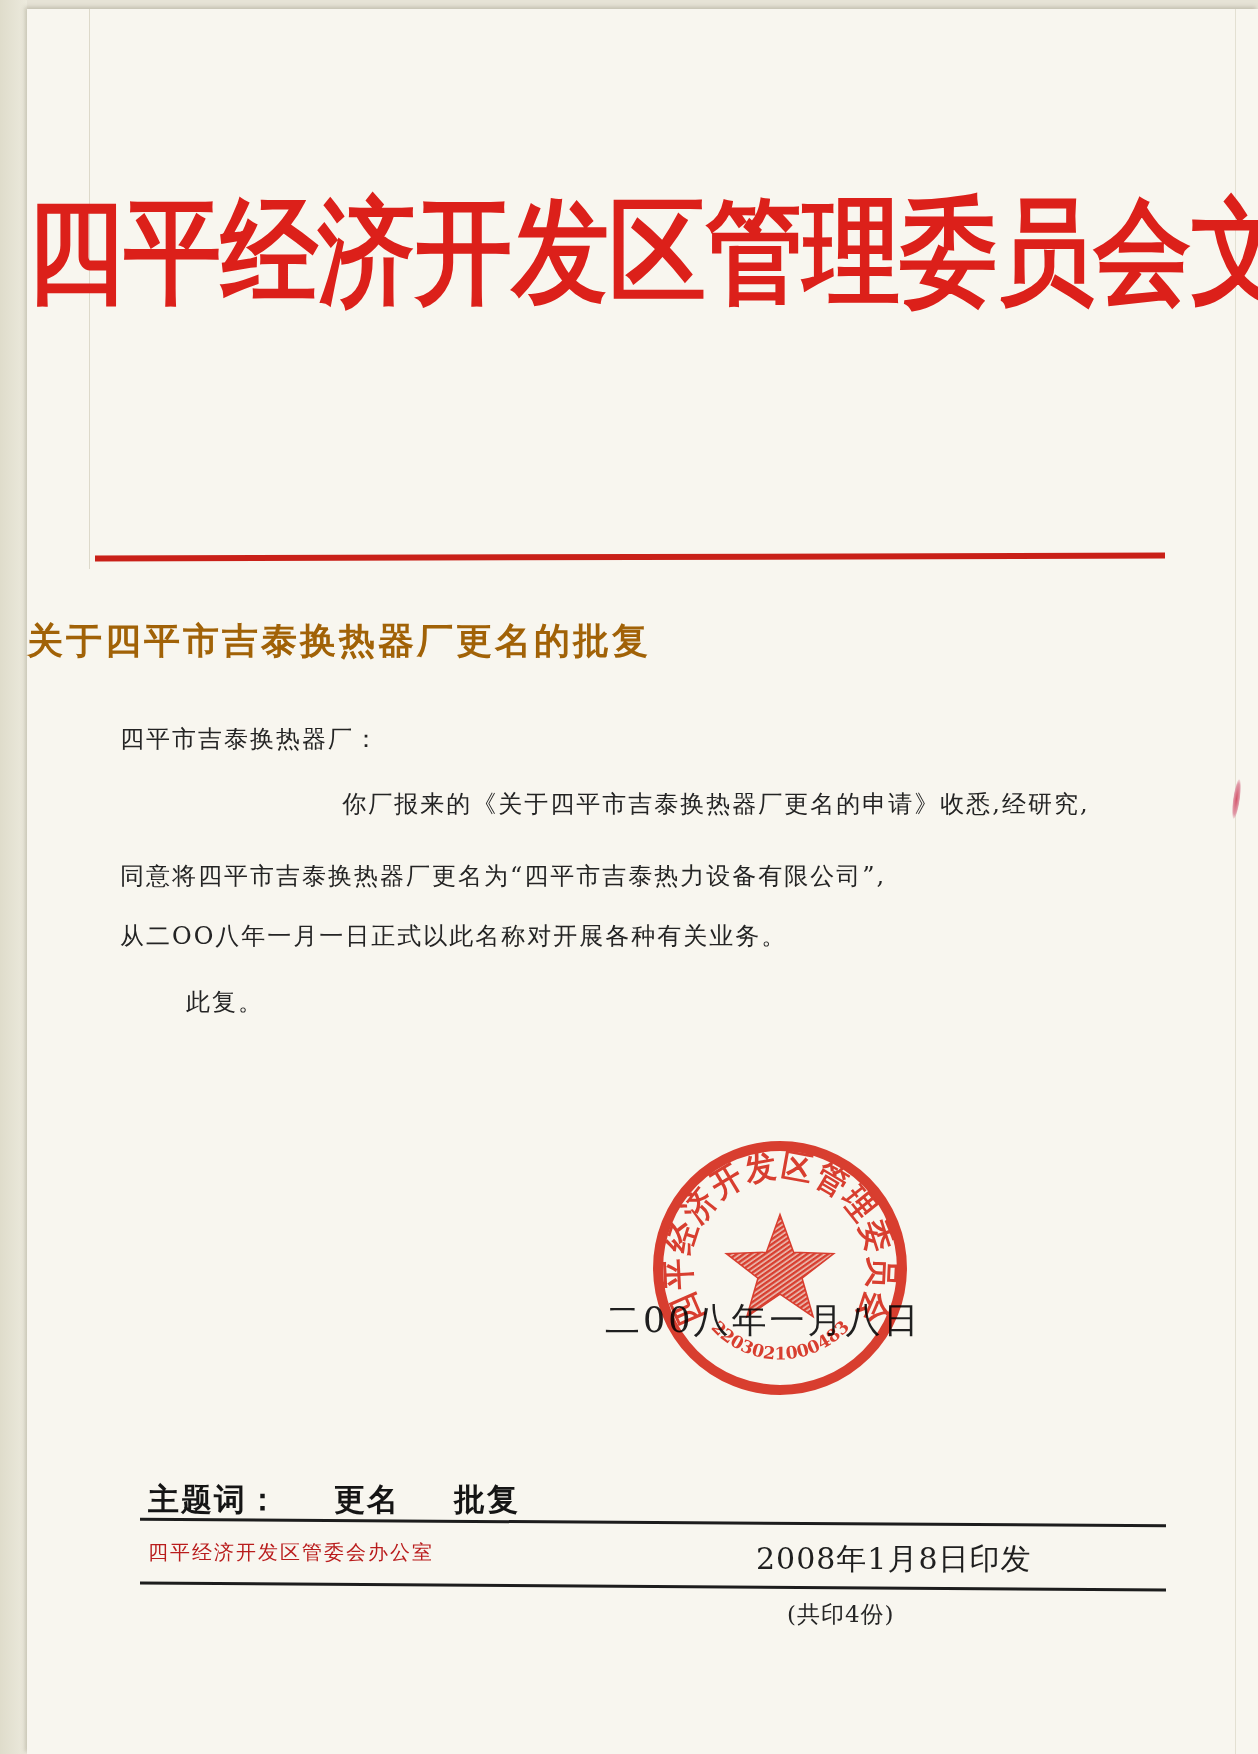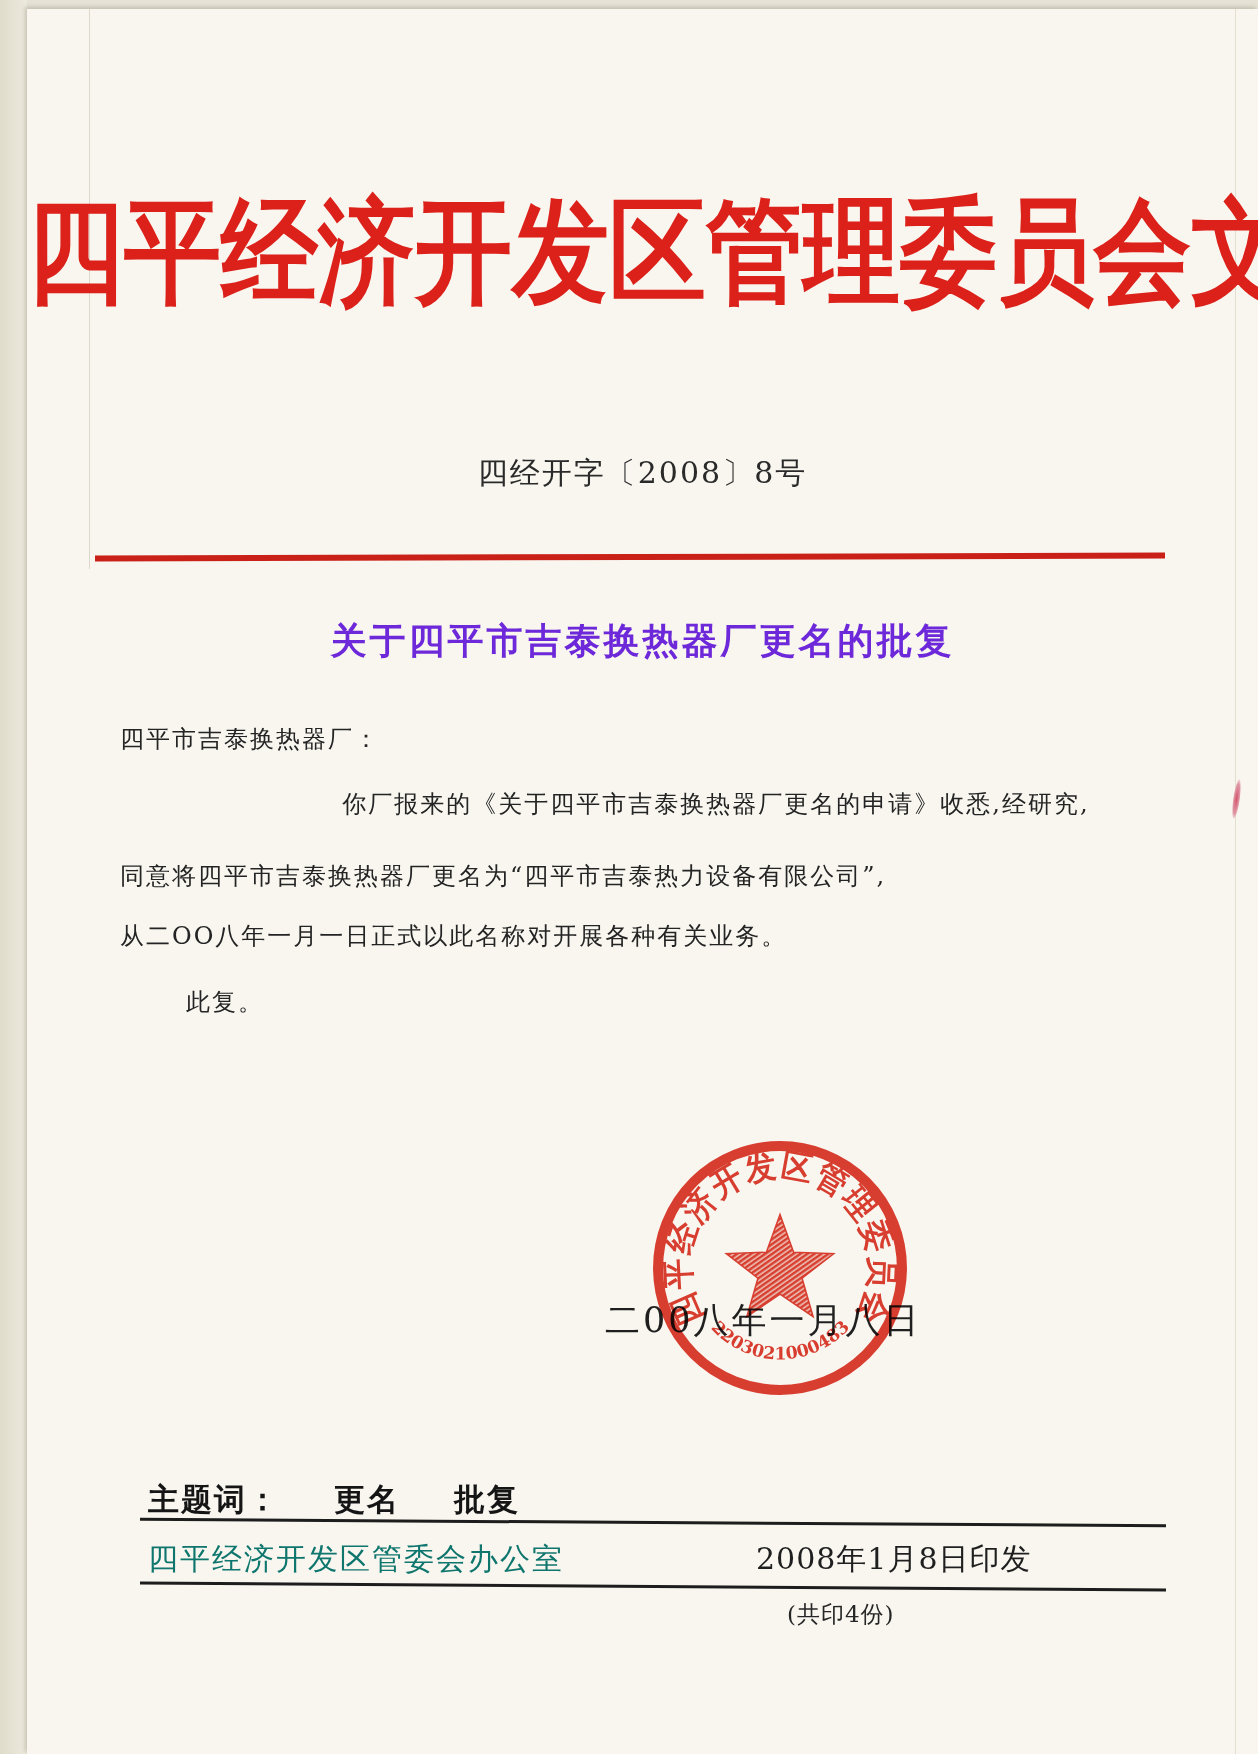--- a/index.html
+++ b/index.html
@@ -54,24 +54,23 @@
     font-family:"DejaVu Serif","DejaVu Sans",serif;
     letter-spacing:2px;
   }
   .red-rule{
     position:absolute;left:68px;top:545px;width:1070px;height:6px;
     background:#c92018;
     transform:rotate(-0.15deg);
   }
   .doc-title{
     position:absolute;left:0;top:608px;width:1231px;
-    text-align:center;
     font-size:36px;
     font-weight:bold;
-    color:#6d28d9;
+    color:#a16207;
     letter-spacing:3px;
   }
   .body-line{
     position:absolute;left:93px;width:1060px;
     font-size:24px;
     color:#242424;
     font-family:"DejaVu Serif","DejaVu Sans",serif;
     letter-spacing:2px;
     white-space:nowrap;
   }
@@ -103,21 +102,21 @@
   .black-rule-1{
     position:absolute;left:113px;top:1512px;width:1026px;height:3px;
     background:#1d1d1d;transform:rotate(0.35deg);
   }
   .black-rule-2{
     position:absolute;left:113px;top:1576px;width:1026px;height:3px;
     background:#1d1d1d;transform:rotate(0.4deg);
   }
   .footer-office{
     position:absolute;left:121px;top:1530px;
-    font-size:30px;color:#0f766e;letter-spacing:2px;white-space:nowrap;
+    font-size:20px;color:#b91c1c;letter-spacing:2px;white-space:nowrap;
     font-family:"DejaVu Serif","DejaVu Sans",serif;
   }
   .footer-printdate{
     position:absolute;left:693px;top:1530px;
     font-size:30px;color:#1f1f1f;letter-spacing:1px;white-space:nowrap;
     font-family:"DejaVu Serif","DejaVu Sans",serif;
     margin-left:36px;
   }
   .copies-note{
     position:absolute;left:760px;top:1590px;
@@ -135,21 +134,20 @@
 <div class="scan-edge-left"></div>
 
 <div class="page">
 
   <div class="fold-line"></div>
   <div class="right-line"></div>
   <div class="red-smudge"></div>
 
   <div class="header-title">四平经济开发区管理委员会文件</div>
 
-  <div class="doc-number">四经开字〔2008〕8号</div>
 
   <div class="red-rule"></div>
 
   <div class="doc-title">关于四平市吉泰换热器厂更名的批复</div>
 
   <div class="body-line bl1">四平市吉泰换热器厂：</div>
   <div class="body-line bl2 indent">你厂报来的《关于四平市吉泰换热器厂更名的申请》收悉,经研究,</div>
   <div class="body-line bl3">同意将四平市吉泰换热器厂更名为“四平市吉泰热力设备有限公司”,</div>
   <div class="body-line bl4">从二OO八年一月一日正式以此名称对开展各种有关业务。</div>
   <div class="body-line bl5 indent">此复。</div>

